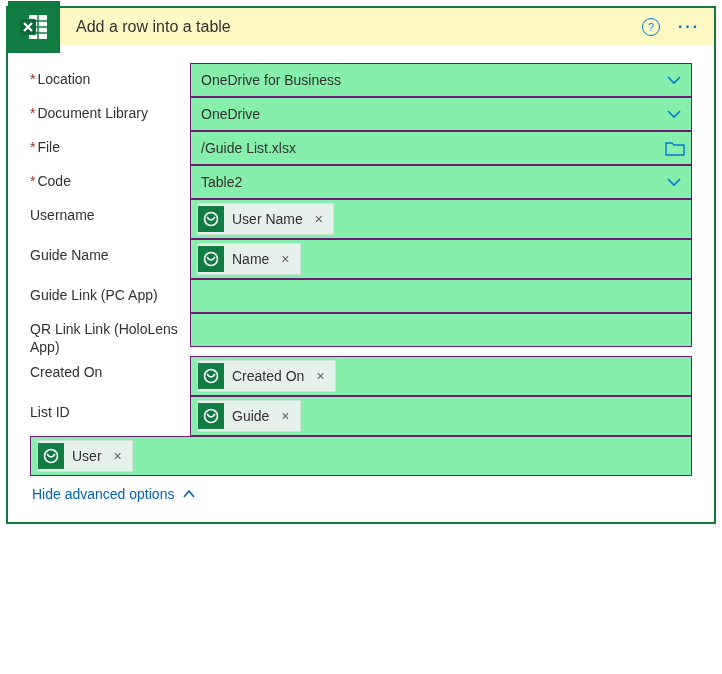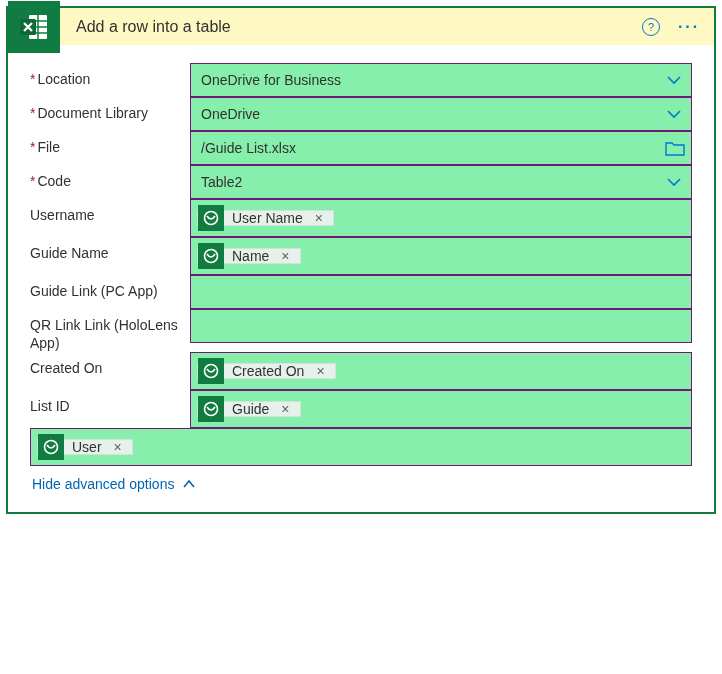--- a/index.html
+++ b/index.html
@@ -97,21 +97,21 @@
   .chevron {
     width: 22px; display:inline-flex; justify-content:center;
     color:#0078d4; cursor:pointer;
   }
   .folder-icon { color:#0078d4; cursor:pointer; }
   .pill {
     display: inline-flex;
     align-items: center;
     background: #e7f1ec;
     border: 1px solid #cfe3d9;
-    height: 16px;
+    height: 32px;
     padding: 0 6px 0 0;
     font-size: 14px;
     color: #323130;
   }
   .pill-icon {
     width: 26px; height: 26px;
     background: #107c41;
     margin-right: 8px;
     display:inline-flex; align-items:center; justify-content:center;
   }

